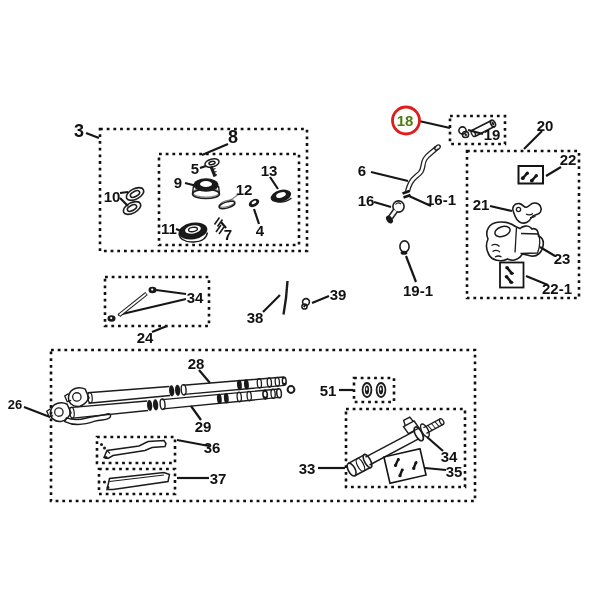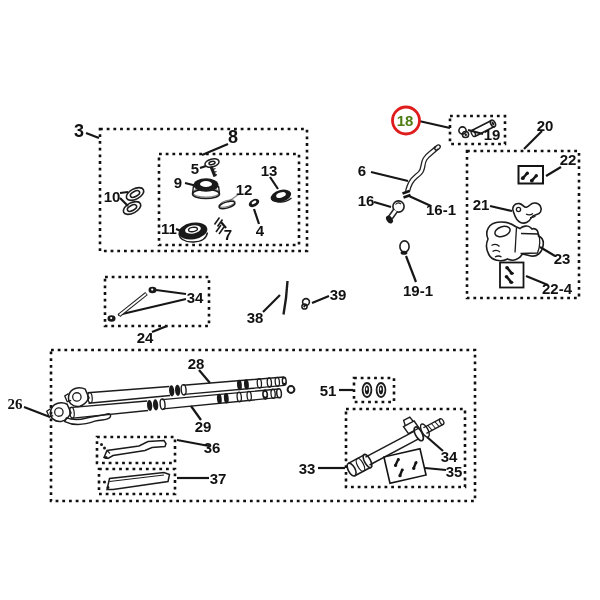--- a/index.html
+++ b/index.html
@@ -7,21 +7,21 @@
     position:relative;width:600px;height:600px;background:#ffffff;overflow:hidden;
     font-family:"Liberation Sans","DejaVu Sans",sans-serif;
   }
   .stage svg{position:absolute;left:0;top:0;}
   .lbl{
     position:absolute;transform:translate(-50%,-50%);
     font-weight:bold;font-size:15px;line-height:1;color:#111111;
     letter-spacing:0px;white-space:nowrap;
   }
   .lbl.big{font-size:18px;}
-  .lbl.small{font-size:15px;font-family:Liberation Serif, serif;}
+  .lbl.small{font-size:13px;}
   .lbl.hl{color:#4d7c0f;}
 </style>
 </head>
 <body>
 
 <div class="stage">
 
 <svg width="600" height="600" viewBox="0 0 600 600">
   <defs></defs>
   <g fill="none" stroke="#1c1c1c" stroke-width="1.5">
@@ -360,29 +360,29 @@
 <span class="lbl" style="left:195px;top:168px">5</span>
 <span class="lbl" style="left:178px;top:182px">9</span>
 <span class="lbl" style="left:112px;top:196px">10</span>
 <span class="lbl" style="left:244px;top:189px">12</span>
 <span class="lbl" style="left:269px;top:170px">13</span>
 <span class="lbl" style="left:169px;top:228px">11</span>
 <span class="lbl" style="left:228px;top:234px">7</span>
 <span class="lbl" style="left:260px;top:230px">4</span>
 <span class="lbl" style="left:362px;top:170px">6</span>
 <span class="lbl" style="left:366px;top:200px">16</span>
-<span class="lbl" style="left:441px;top:209px">16-1</span>
+<span class="lbl" style="left:441px;top:199px">16-1</span>
 <span class="lbl hl" style="left:405px;top:120px">18</span>
 <span class="lbl" style="left:492px;top:134px">19</span>
 <span class="lbl" style="left:418px;top:290px">19-1</span>
 <span class="lbl" style="left:545px;top:125px">20</span>
 <span class="lbl" style="left:568px;top:159px">22</span>
 <span class="lbl" style="left:481px;top:204px">21</span>
 <span class="lbl" style="left:562px;top:258px">23</span>
-<span class="lbl" style="left:557px;top:288px">22-4</span>
+<span class="lbl" style="left:557px;top:288px">22-1</span>
 <span class="lbl" style="left:145px;top:337px">24</span>
 <span class="lbl" style="left:195px;top:297px">34</span>
 <span class="lbl" style="left:255px;top:317px">38</span>
 <span class="lbl" style="left:338px;top:294px">39</span>
 <span class="lbl small" style="left:15px;top:404px">26</span>
 <span class="lbl" style="left:196px;top:363px">28</span>
 <span class="lbl" style="left:203px;top:426px">29</span>
 <span class="lbl" style="left:328px;top:390px">51</span>
 <span class="lbl" style="left:307px;top:468px">33</span>
 <span class="lbl" style="left:449px;top:456px">34</span>

